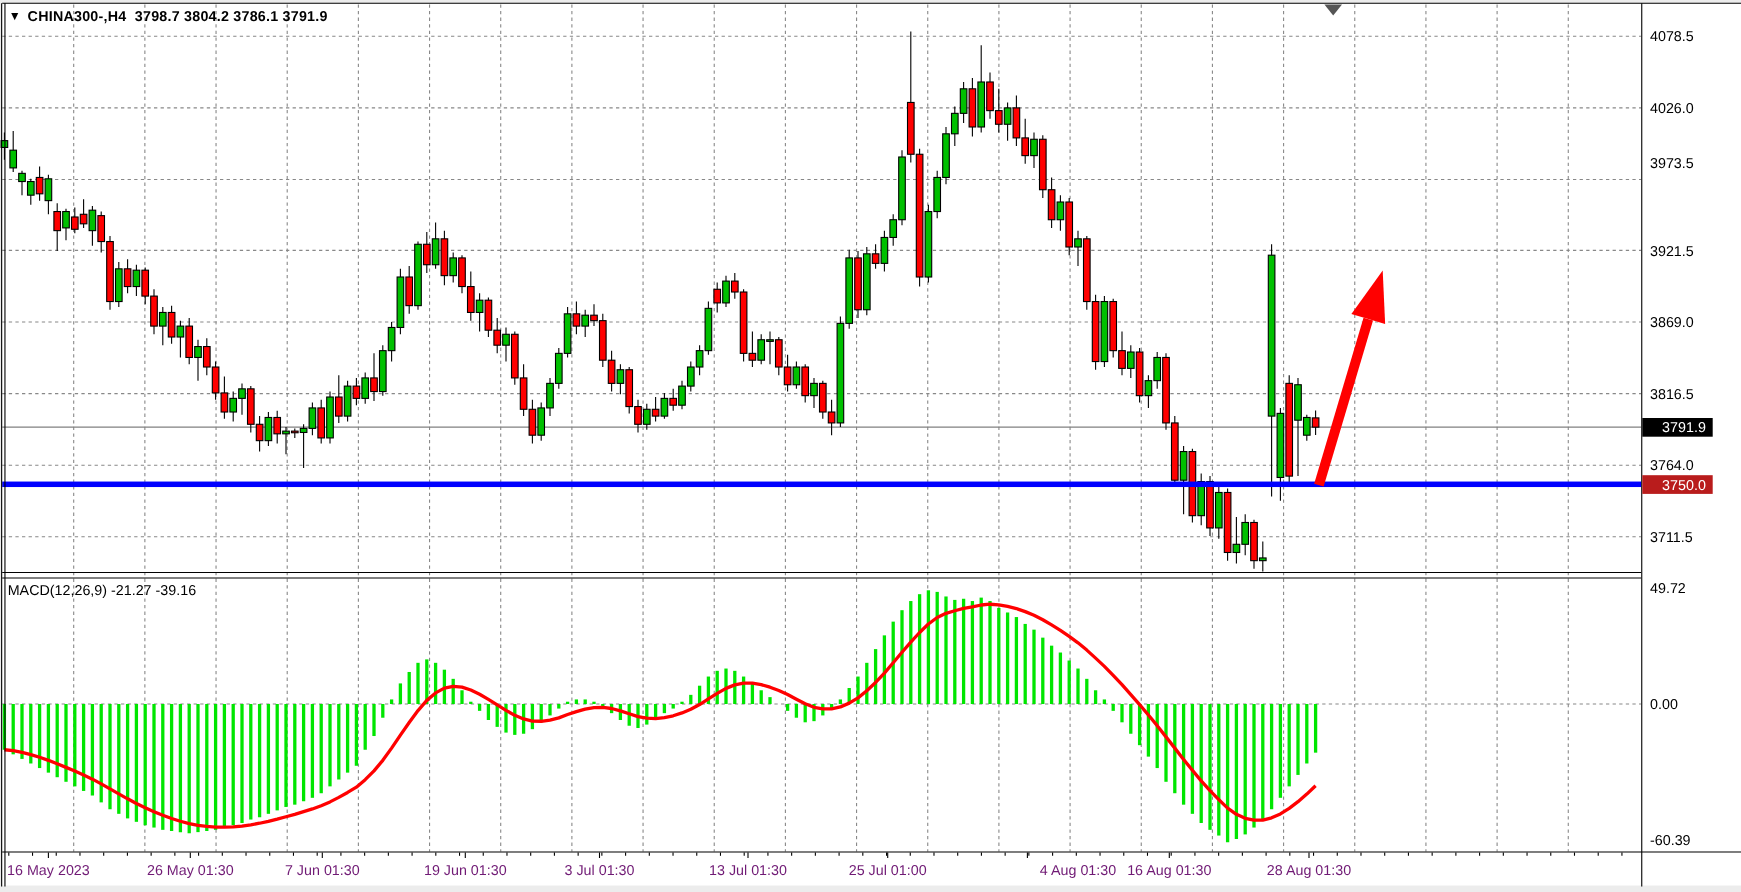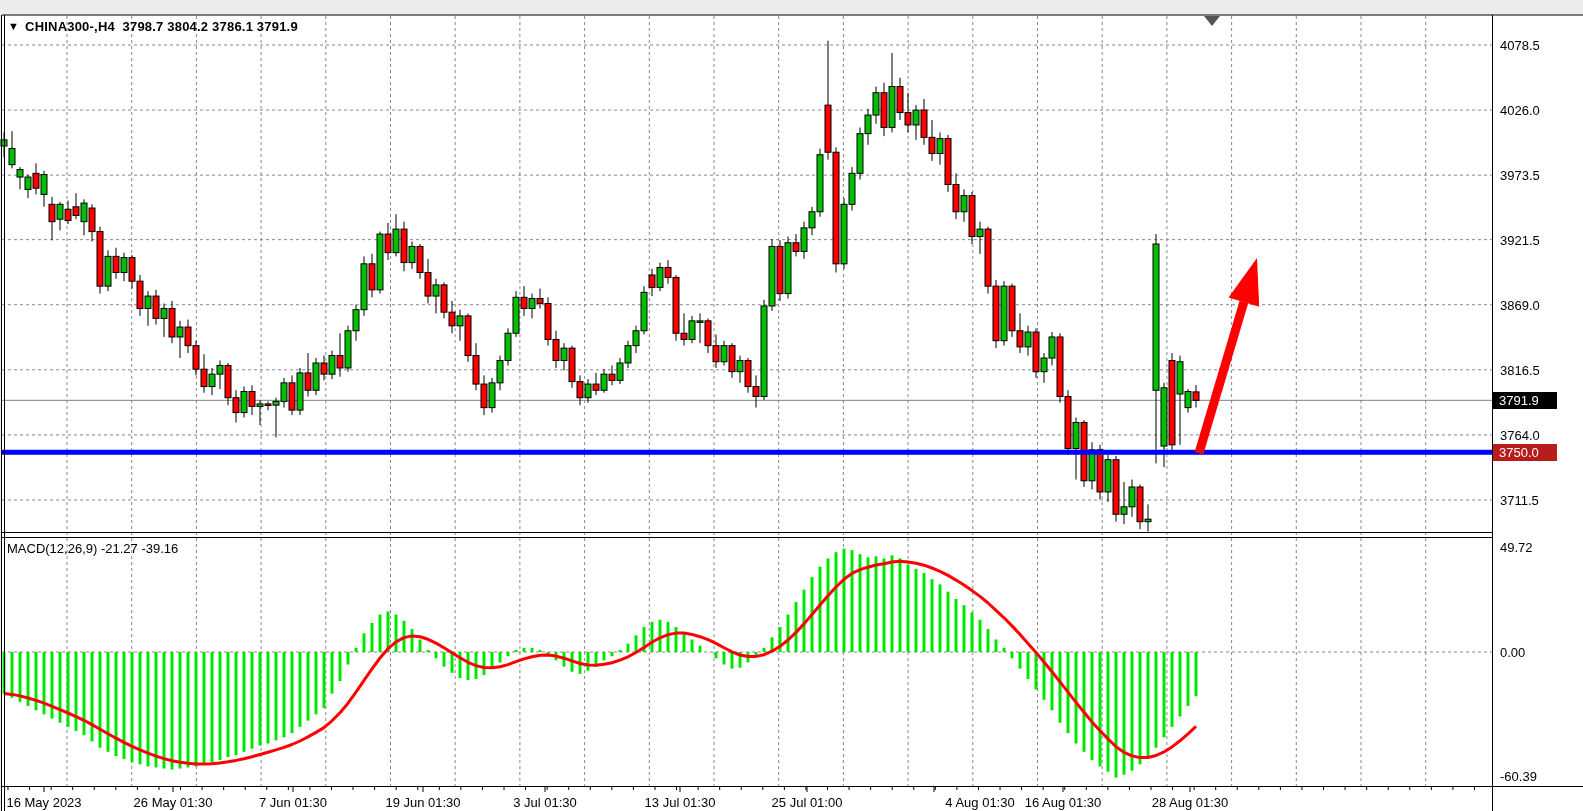--- a/index.html
+++ b/index.html
@@ -1,28 +1,28 @@
 <!DOCTYPE html>
 <html><head>
 <meta charset="utf-8">
 <style>
   html,body{margin:0;padding:0;}
   body{width:1583px;height:811px;position:relative;background:#ececec;
        font-family:"Liberation Sans","DejaVu Sans",sans-serif;overflow:hidden;}
-  #stage{position:absolute;left:0;top:0;width:1583px;height:571px;margin-top:12px;}
+  #stage{position:absolute;left:0;top:0;width:1583px;height:571px;}
   #chart-svg{position:absolute;left:0;top:0;}
   .txt{position:absolute;color:#000;white-space:nowrap;}
   #title{left:8px;top:7px;font-size:13px;font-weight:700;letter-spacing:.2px;}
   #title .tri{display:inline-block;transform:translateY(-1px);margin-right:6px;font-size:11px;}
   #macd-label{left:7px;top:529px;font-size:13px;}
   .pr-label{right:8px;font-size:13px;transform:translateY(-50%);}
   .axis-col .pr-label{left:1500px;right:auto;}
   .badge{position:absolute;left:1493px;width:64px;height:17px;line-height:17px;
-         color:#fff;font-size:13px;padding-left:6px;box-sizing:border-box;}
-  .date-label{position:absolute;top:783px;font-size:13px;transform:translateX(-50%);color:#000000;}
+         color:#fff;font-size:13px;padding-left:18px;box-sizing:border-box;}
+  .date-label{position:absolute;top:783px;font-size:13px;transform:translateX(-50%);color:#701a75;}
 </style>
 </head>
 <body>
 
 <div id="stage">
   <svg id="chart-svg" width="1583" height="811">
       <rect x="0" y="0" width="1583" height="811" fill="#ececec"></rect>
       <rect x="2" y="3" width="1581" height="771" fill="#FFFFFF"></rect>
       <rect x="2" y="774" width="1581" height="31" fill="#FFFFFF"></rect>
       <line x1="67" y1="4" x2="67" y2="774" stroke="#888888" stroke-width="1" stroke-dasharray="3 3"></line>
@@ -600,21 +600,21 @@
       <line x1="1190" y1="775" x2="1190" y2="780" stroke="#000" stroke-width="1"></line>
     </svg>
 
   <div id="title" class="txt"><span class="tri">▼</span><span></span><span>CHINA300-,H4</span>&nbsp;&nbsp;<span>3798.7 3804.2 3786.1 3791.9</span></div>
 
   <div id="macd-label" class="txt">MACD(12,26,9) -21.27 -39.16</div>
 
   <div id="price-axis" class="axis-col">
       <div class="txt pr-label" style="left: 1500px; top: 33px;">4078.5</div>
       <div class="txt pr-label" style="left: 1500px; top: 98.0884px;">4026.0</div>
-      <div class="txt pr-label" style="left: 1500px; top: 163px; text-align: center;">3973.5</div>
+      <div class="txt pr-label" style="left: 1500px; top: 148px; text-align: center;">3973.5</div>
       <div class="txt pr-label" style="left: 1500px; top: 227.645px;">3921.5</div>
       <div class="txt pr-label" style="left: 1500px; top: 292.734px;">3869.0</div>
       <div class="txt pr-label" style="left: 1500px; top: 357.822px;">3816.5</div>
       <div class="txt pr-label" style="left: 1500px; top: 422.911px;">3764.0</div>
       <div class="txt pr-label" style="left: 1500px; top: 487.999px;">3711.5</div>
     </div>
   <div id="macd-axis" class="axis-col">
       <div class="txt pr-label" style="left: 1500px; top: 535px;">49.72</div>
       <div class="txt pr-label" style="left: 1500px; top: 640px;">0.00</div>
       <div class="txt pr-label" style="left: 1500px; top: 764px;">-60.39</div>

